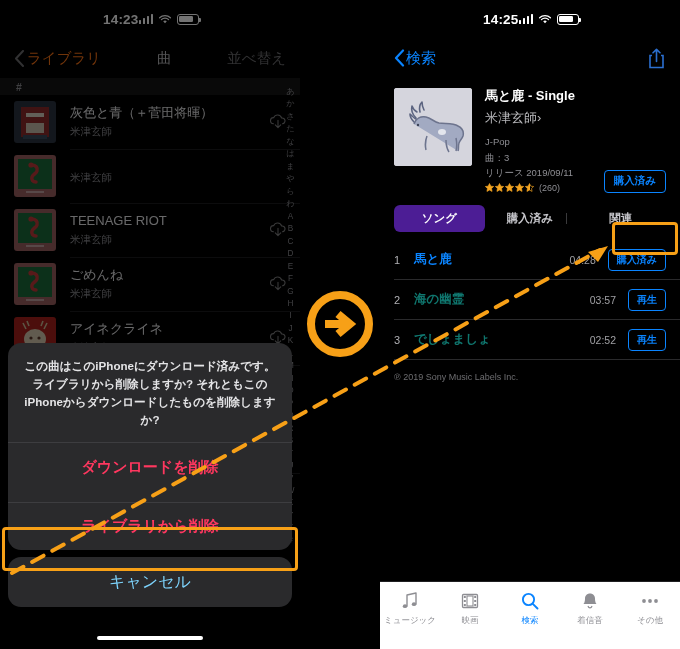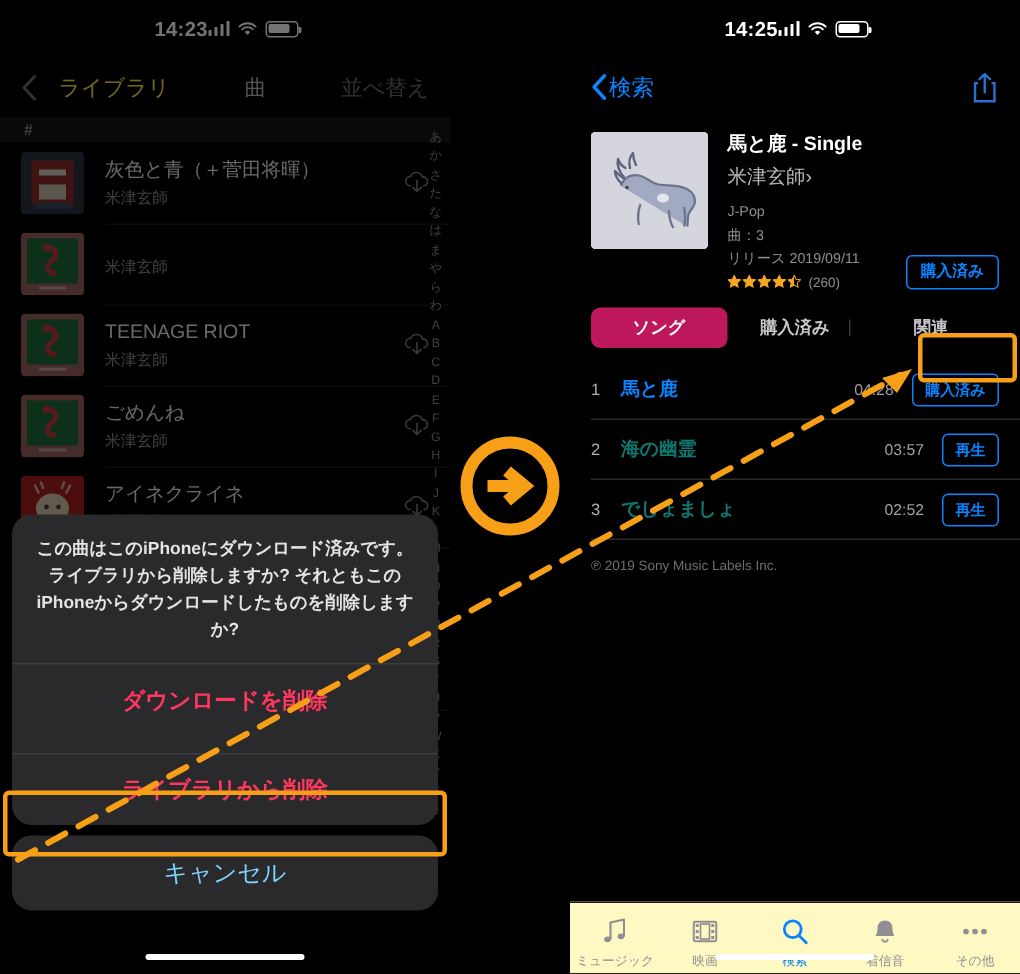--- a/index.html
+++ b/index.html
@@ -22,21 +22,21 @@
   .bars i:nth-child(1){height:4px}.bars i:nth-child(2){height:6px}
   .bars i:nth-child(3){height:8px}.bars i:nth-child(4){height:10px}
   .batt { width:22px; height:11px; border:1.2px solid #fff; border-radius:3px; position:relative; padding:1.3px; }
   .batt::after { content:""; position:absolute; right:-3px; top:3.2px; width:1.6px; height:4px;
                  background:#fff; border-radius:0 1px 1px 0; }
   .batt b { display:block; height:100%; width:78%; background:#fff; border-radius:1.3px; }
 
   
   .l-nav { height:40px; display:flex; align-items:center; justify-content:space-between;
            padding:0 14px; font-size:14.5px; }
-  .l-back { display:flex; align-items:center; gap:14px; color:#fde047; }
+  .l-back { display:flex; align-items:center; gap:2px; color:#f97316; }
   .l-back svg { width:11px; height:17px; }
   .l-title { font-size:14.5px; color:#b9b9bc; }
   .l-sort { font-size:14.5px; color:#6d6d70; }
 
   .sec-head { height:17px; background:#141414; display:flex; align-items:center;
               padding-left:16px; font-size:10.5px; color:#8e8e93; font-weight:bold; }
 
   .songlist { position:relative; }
   .song { display:flex; align-items:center; height:54px; padding-left:14px; padding-right:12px; position:relative; }
   .song + .song::before { content:""; position:absolute; left:70px; right:0; top:0; height:1px; background:#1c1c1e; }
@@ -83,34 +83,34 @@
   .al-artist { font-size:13px; color:#b9b9bc; margin-top:4px; }
   .al-genre { font-size:9.5px; color:#8e8e93; margin-top:7px; line-height:1.65; }
   .stars { display:flex; align-items:center; gap:1px; margin-top:2px; }
   .stars svg { width:9px; height:9px; }
   .rev-count { font-size:9px; color:#8e8e93; margin-left:4px; }
   .buy-btn { position:absolute; right:0; bottom:0; border:1px solid #0a84ff; color:#0a84ff;
              border-radius:4px; font-size:10.5px; padding:3.5px 9px; font-weight:bold; background:transparent; }
 
   .tabs { display:flex; align-items:center; padding:4px 14px 8px; gap:0; position:relative; }
   .tab { flex:1; text-align:center; font-size:11.5px; color:#c7c7cc; padding:6px 0; border-radius:6px; font-weight:bold; }
-  .tab.active { background:#be185d; color:#fff; }
+  .tab.active { background:#4c1d95; color:#fff; }
   .tab-div { position:absolute; left:62%; top:12px; bottom:16px; width:1px; background:#3a3a3c; }
 
   .track { display:flex; align-items:center; height:40px; padding:0 14px; position:relative; }
   .track::after { content:""; position:absolute; left:14px; right:0; bottom:0; height:.5px; background:#2a2a2c; }
   .tr-num { width:20px; font-size:11px; color:#b0b0b4; flex:0 0 20px; }
   .tr-name { flex:1; font-size:12.5px; font-weight:bold; color:#0f766e; }
   .tr-name.purchased { color:#0a84ff; }
   .tr-time { font-size:10.5px; color:#a0a0a4; margin-right:12px; }
   .tr-btn { border:1px solid #0a84ff; color:#0a84ff; border-radius:4px; font-size:10px;
             padding:3px 8px; font-weight:bold; min-width:38px; text-align:center; }
   .copyright { font-size:9px; color:#6d6d70; padding:12px 14px 0; }
 
-  .tabbar { position:absolute; left:0; right:0; bottom:0; height:48px; background:#fef9c3;
+  .tabbar { position:absolute; left:0; right:0; bottom:0; height:68px; background:#ffffff;
             border-top:.5px solid #1f1f21; display:flex; align-items:flex-start; padding-top:9px; }
   .tb-item { flex:1; display:flex; flex-direction:column; align-items:center; gap:4px; color:#8e8e93; }
   .tb-item.active { color:#0a84ff; }
   .tb-item svg { width:20px; height:20px; }
   .tb-label { font-size:8.5px; }
 
   
   .arrow-circle { position:absolute; left:305px; top:289px; width:70px; height:70px; z-index:40; }
   .dash-svg { position:absolute; inset:0; z-index:35; pointer-events:none; }
 </style>

